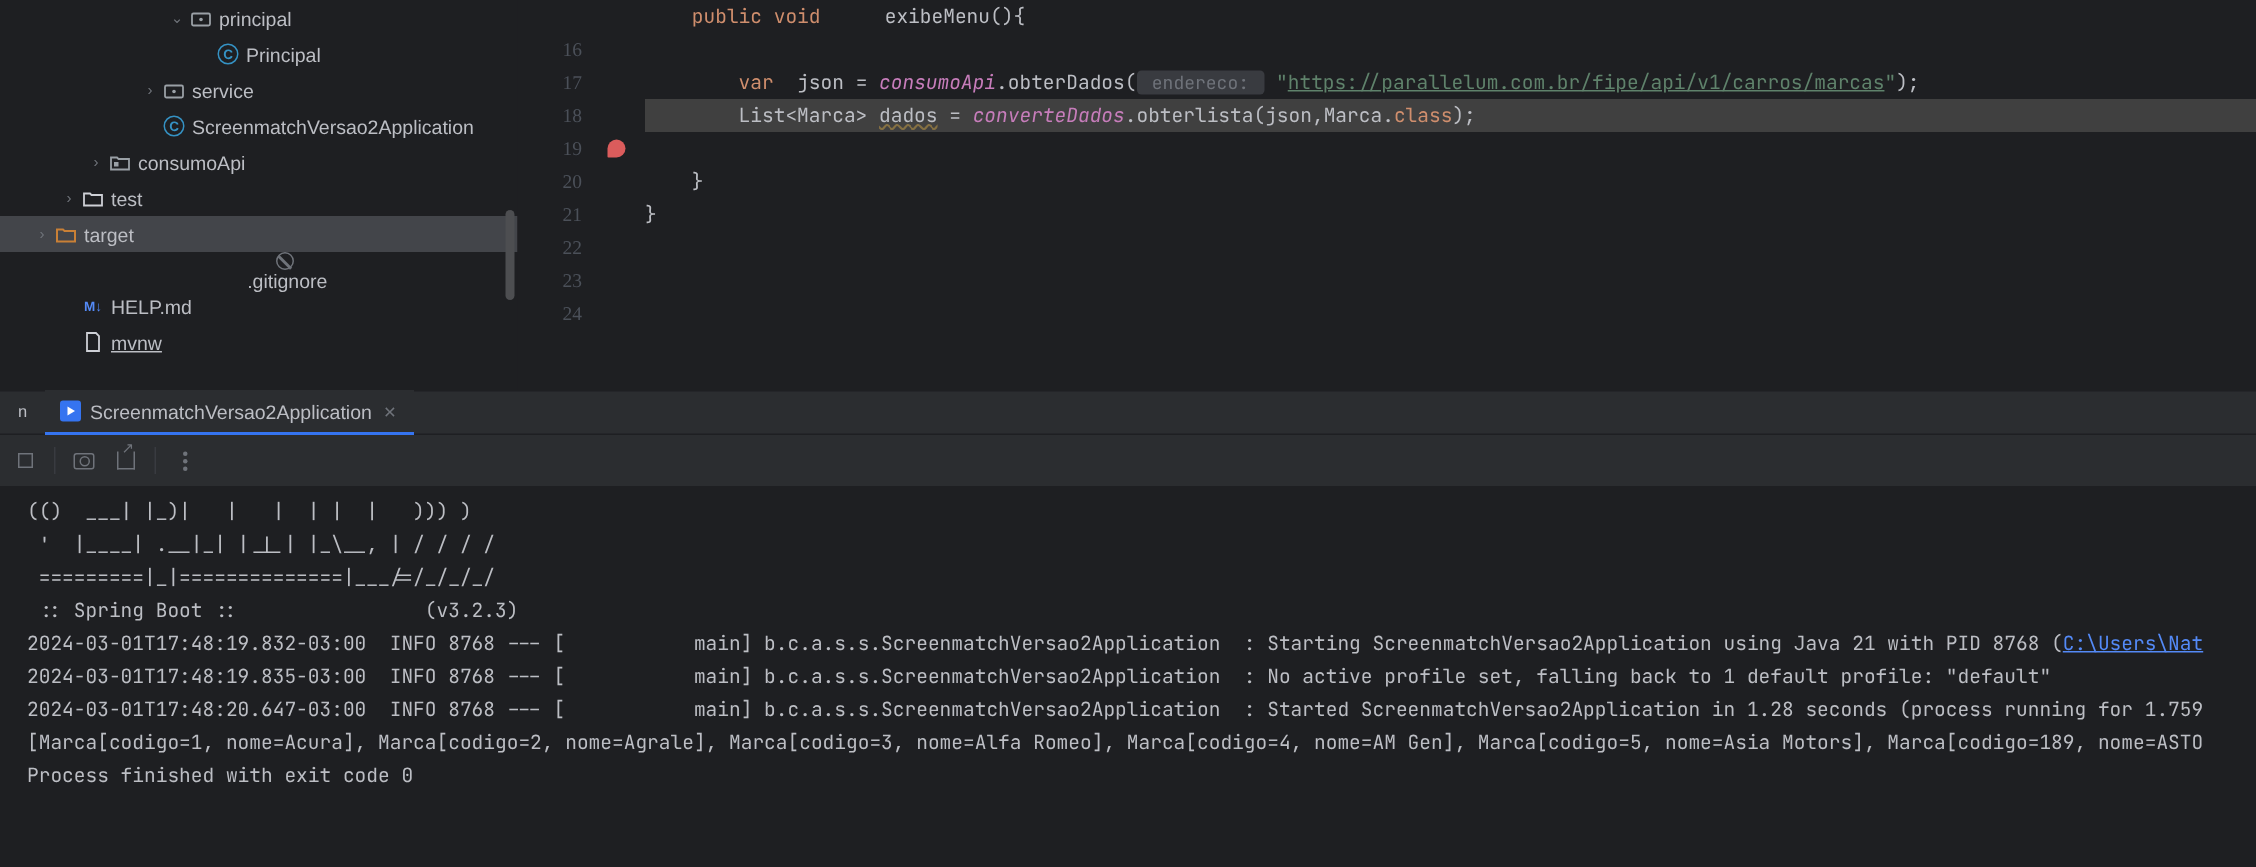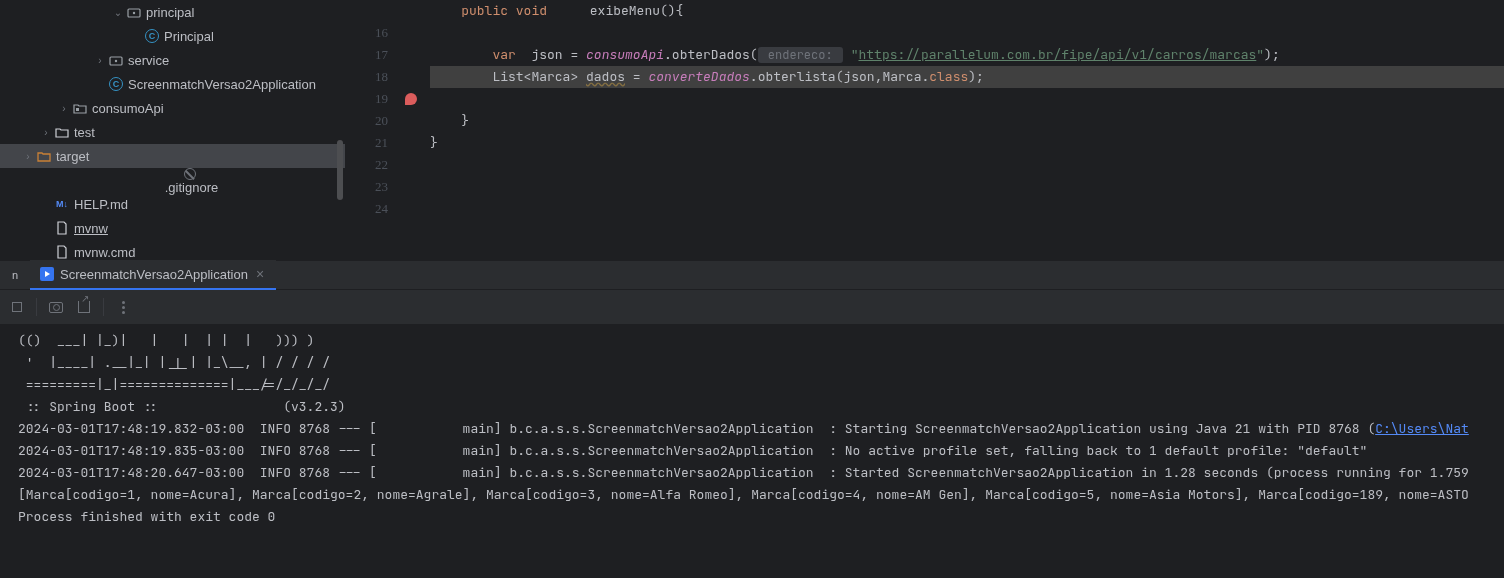--- a/index.html
+++ b/index.html
@@ -139,29 +139,20 @@
       </div>
       <div class="tree-row" style="padding-left: 38px; text-decoration: underline;">
         <span class="tree-arrow"></span>
         <span class="tree-icon">
           <svg width="12" height="14">
             <path d="M2 1 L8 1 L10 3 L10 13 L2 13 Z" fill="none" stroke="#ced0d6" stroke-width="1.2"></path>
           </svg>
         </span>
         <span>mvnw</span>
       </div>
-      <div class="tree-row" style="padding-left: 38px;">
-        <span class="tree-arrow"></span>
-        <span class="tree-icon">
-          <svg width="12" height="14">
-            <path d="M2 1 L8 1 L10 3 L10 13 L2 13 Z" fill="none" stroke="#ced0d6" stroke-width="1.2"></path>
-          </svg>
-        </span>
-        <span>mvnw.cmd</span>
-      </div>
       <div class="scrollbar-v"></div>
     </div>
   <div class="editor">
     <div class="gutter-num" id="gutter-num">
         <div style="height: 22px;"></div>
         <div>16</div>
         <div>17</div>
         <div>18</div>
         <div>19</div>
         <div>20</div>

